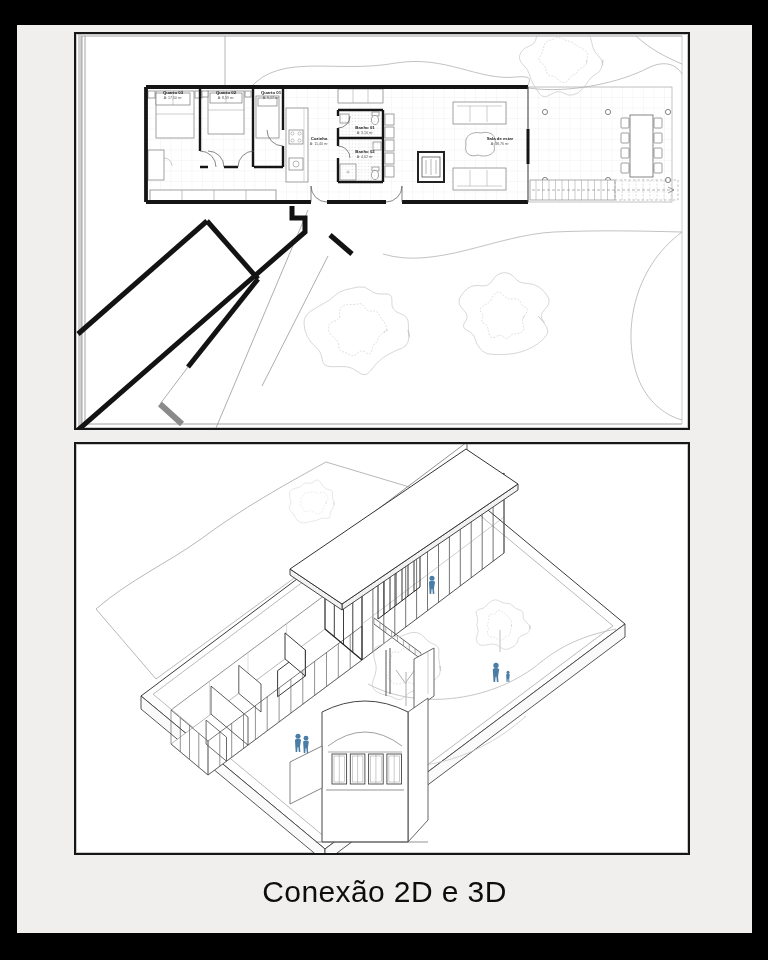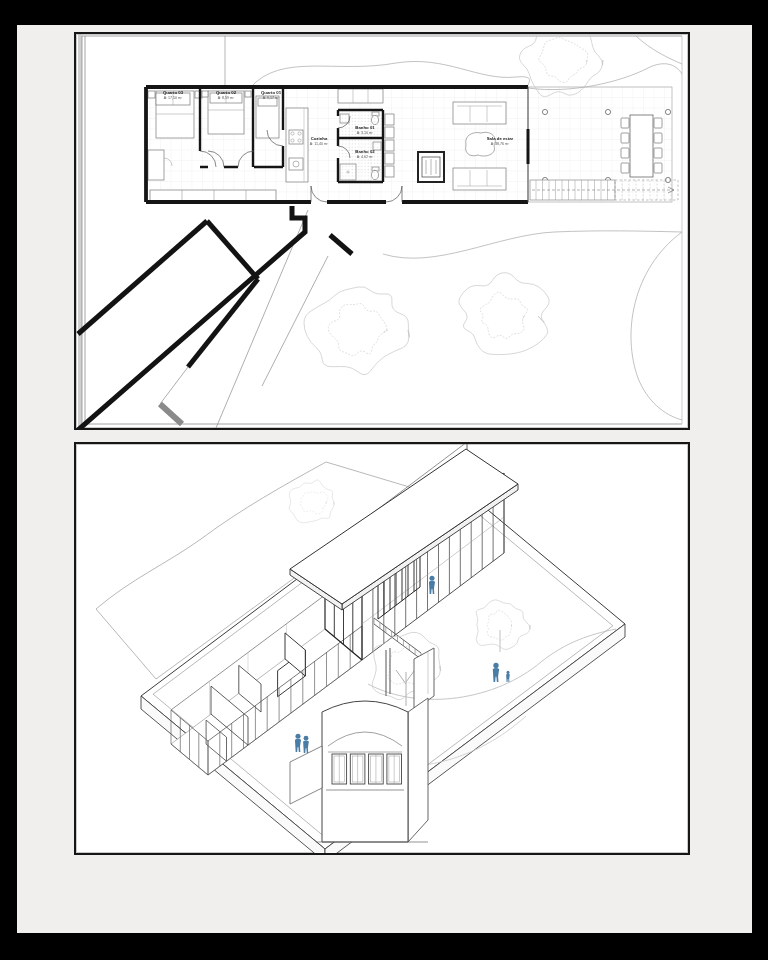--- a/index.html
+++ b/index.html
@@ -348,13 +348,14 @@
           <path fill="#4a7da6" d="M227.11,297.44Q230,295.4 232.89,297.44L231.87,303.9L232.21,309L230.765,309L230.34,304.24L229.66,304.24L229.235,309L227.79,309Z"></path>
           <circle cx="356" cy="134.3" r="2.52" fill="#4a7da6"></circle>
           <path fill="#4a7da6" d="M352.94,137.76Q356,135.6 359.06,137.76L357.98,144.6L358.34,150L356.81,150L356.36,144.96L355.64,144.96L355.19,150L353.66,150Z"></path>
           <circle cx="420" cy="221.5" r="2.66" fill="#4a7da6"></circle>
           <path fill="#4a7da6" d="M416.77,225.07999999999998Q420,222.8 423.23,225.07999999999998L422.09,232.3L422.47,238L420.855,238L420.38,232.68L419.62,232.68L419.145,238L417.53,238Z"></path>
           <circle cx="432" cy="228.4" r="1.54" fill="#4a7da6"></circle>
           <path fill="#4a7da6" d="M430.13,230.52Q432,229.2 433.87,230.52L433.21,234.7L433.43,238L432.495,238L432.22,234.92L431.78,234.92L431.505,238L430.57,238Z"></path>
         </g>
       </svg>
   </div>
+  <div class="caption">Conexão 2D e 3D</div>
 </div>
 
 </body></html>

